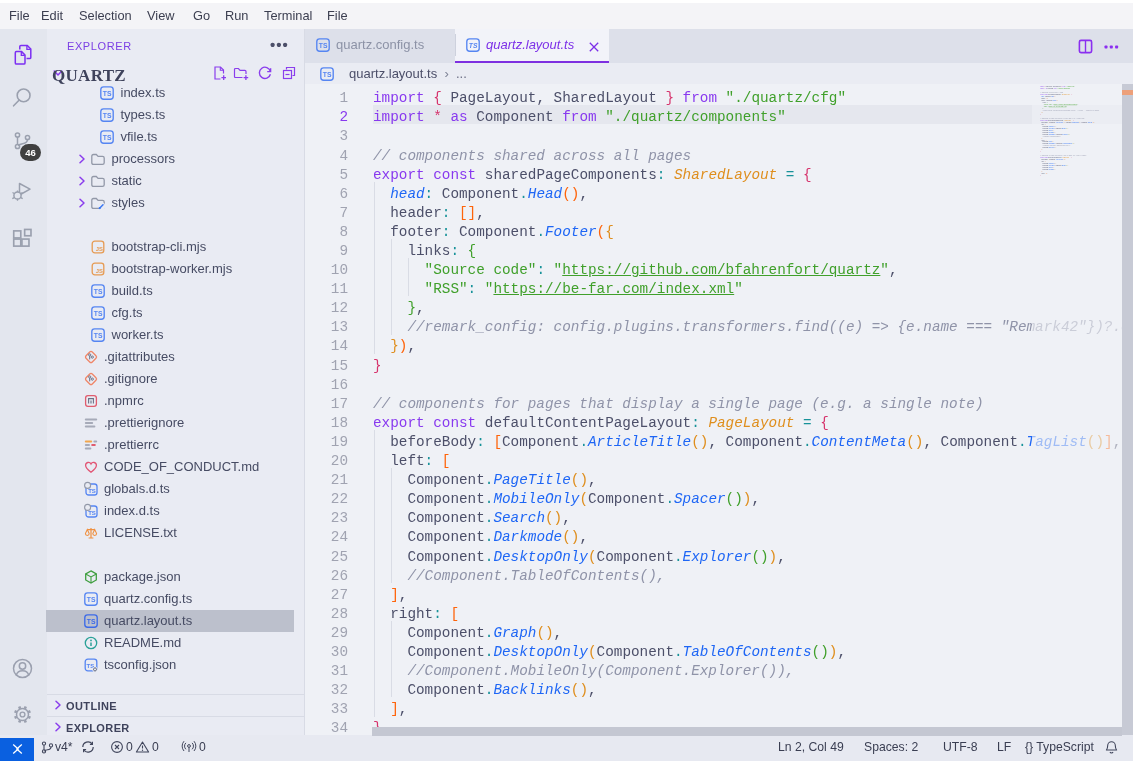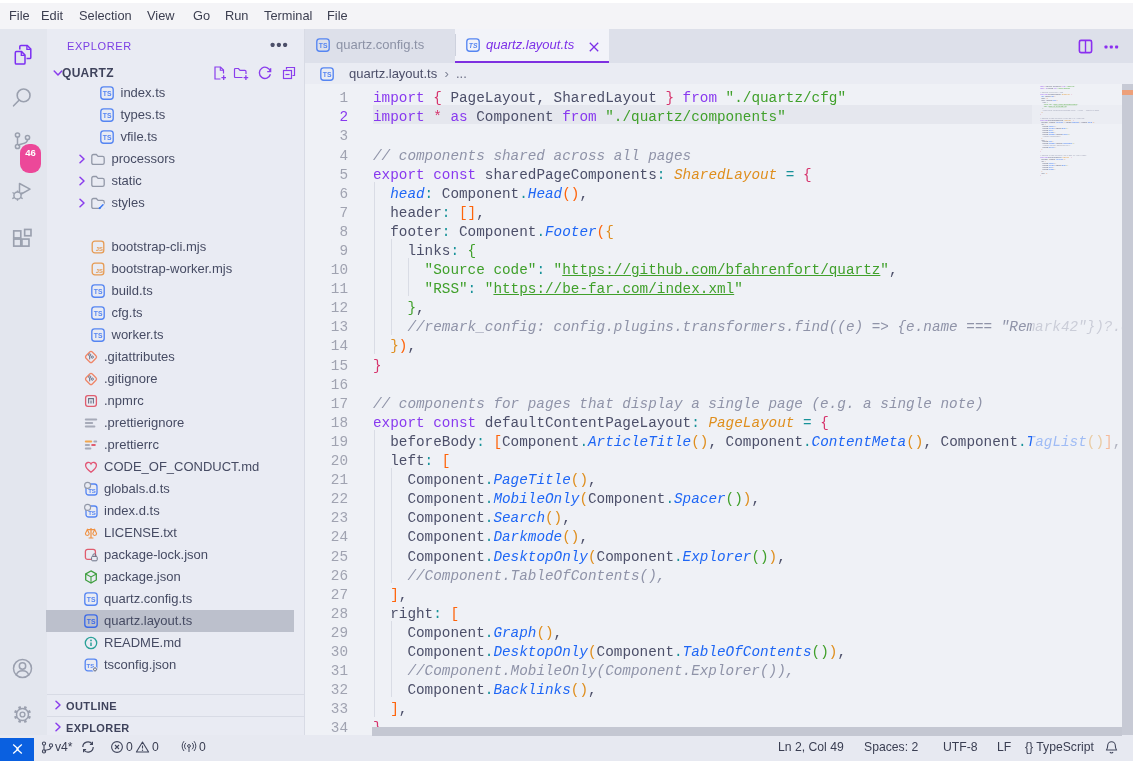--- a/index.html
+++ b/index.html
@@ -25,21 +25,21 @@
 .tab .tt { position:absolute; left:31px; top:8px; }
 #tab2 .tx2 { position:absolute; right:9px; top:12px; }
 #tabsep { left:454.5px; top:34px; width:1px; height:22px; background:#cdd1dd; }
 .eact { }
 
 #breadcrumb .bi { position:absolute; left:14px; top:3px; }
 #breadcrumb .bt { position:absolute; left:44px; top:2.5px; font-size:13px; color:#4c4f69; }
 
 #expl_title { left:67px; top:40px; font-size:11px; letter-spacing:0.6px; color:#7b3fe4; font-weight:400; }
 #expl_dots { left:270px; top:36px; color:#4c4f69; font-size:15px; letter-spacing:1px; font-weight:bold; }
-#quartz_hdr { left:62px; top:66px; font-size:12px; font-weight:700; color:#3f435c; letter-spacing:0.3px; }
+#quartz_hdr { left:52px; top:66px; font-size:17px; font-weight:700; color:#3f435c; letter-spacing:0.3px;font-family:Liberation Serif, serif; }
 #quartz_chev { left:50px; top:65px; }
 .hico { position:absolute; top:65px; }
 .trow { position:absolute; left:46px; width:248px; height:22px; }
 .trow.sel { background:#bcc0cc; }
 .ticon { position:absolute; top:3px; }
 .tlabel { position:absolute; top:3px; font-size:13px; color:#464b63; white-space:nowrap; }
 .shdr { position:absolute; left:66px; font-size:11px; font-weight:700; color:#3f435c; letter-spacing:0.4px; }
 
 pre { font-family:"Liberation Mono",monospace; font-size:14.333px; line-height:19.1px; }
 #gutter { left:305px; top:89.25px; width:43px; text-align:right; color:#a0a3b1; }
@@ -56,21 +56,21 @@
 .iguide { position:absolute; width:1px; background:#d9dce5; z-index:1; }
 
 #minimapwrap { left:1032px; top:84px; width:90px; height:651px; background:rgba(239,241,246,0.62); z-index:3; overflow:hidden; }
 #minimap { position:absolute; left:8px; top:2px; transform:scale(0.125); transform-origin:0 0; font-family:"Liberation Mono",monospace; font-size:8.4px; line-height:15.8px; white-space:pre; }
 #ovruler { left:1122px; top:84px; width:11px; height:651px; background:#c7cad5; z-index:4; }
 #ovmark { left:1122px; top:90px; width:11px; height:5px; background:#eda07a; z-index:5; }
 #hscroll { left:372px; top:726.5px; width:750px; height:9px; background:#c4c7d2; z-index:5; }
 
 #remote { left:0; top:738px; width:34px; height:23px; background:#0a60e0; color:#fff; text-align:center; z-index:7; }
 .sitem { position:absolute; top:740px; white-space:nowrap; font-size:12.2px; color:#3a3e52; z-index:7; }
-.scmbadge { position:absolute; left:20px; top:144px; width:21px; height:29px; border-radius:9px; background:#ec4899; color:#fff; font-size:9.5px; font-weight:700; text-align:center; line-height:17px; }
+.scmbadge { position:absolute; left:20px; top:144px; width:21px; height:17px; border-radius:9px; background:#404040; color:#fff; font-size:9.5px; font-weight:700; text-align:center; line-height:17px; }
 .abicon { position:absolute; }
 </style></head>
 <body>
 <div id="root">
 <div class="abs" id="editorbg"></div>
 <div class="abs" id="topwhite"></div>
 <div class="abs" id="menubar">
  <span style="left:9px">File</span>
       <span style="left:41px">Edit</span>
       <span style="left:79px">Selection</span>
@@ -295,28 +295,20 @@
         </svg></span>
       <span class="tlabel" style="left:58.0px">LICENSE.txt</span>
     </div>
     <div class="trow" style="top:500px">
       <span class="ticon" style="left:36.5px"><svg width="16" height="16" viewBox="0 0 16 16" fill="none">
           <rect x="3" y="3" width="11" height="11" rx="2.6" stroke="#5585f2" stroke-width="1.3"></rect>
           <text x="9" y="12" font-family="Liberation Sans" font-size="6" font-weight="bold" fill="#5585f2" text-anchor="middle">TS</text>
           <circle cx="4.6" cy="4.4" r="3" fill="#e9ebf3" stroke="#9298a8" stroke-width="1.1"></circle>
         </svg></span>
       <span class="tlabel" style="left:58.0px">index.d.ts</span>
-    </div>
-    <div class="trow" style="top:544px">
-      <span class="ticon" style="left:36.5px"><svg width="16" height="16" viewBox="0 0 16 16" fill="none">
-          <rect x="2.4" y="2.4" width="10" height="10" rx="2.2" stroke="#e05c6e" stroke-width="1.3"></rect>
-          <rect x="8.6" y="9.4" width="5.6" height="4.4" rx="1" fill="#e9ebf3" stroke="#6a7186" stroke-width="1"></rect>
-          <path d="M9.9 9.4 v-1.1 a1.5 1.5 0 0 1 3 0 v1.1" stroke="#6a7186" stroke-width="1"></path>
-        </svg></span>
-      <span class="tlabel" style="left:58.0px">package-lock.json</span>
     </div>
     <div class="trow" style="top:566px">
       <span class="ticon" style="left:36.5px"><svg width="16" height="16" viewBox="0 0 16 16" fill="none">
           <path d="M8 1.9 L13.3 4.9 V11 L8 14.1 L2.7 11 V4.9 Z" stroke="#3f9e3f" stroke-width="1.3"></path>
           <path d="M2.7 4.9 L8 7.9 L13.3 4.9 M8 7.9 V14.1" stroke="#3f9e3f" stroke-width="1.1"></path>
         </svg></span>
       <span class="tlabel" style="left:58.0px">package.json</span>
     </div>
     <div class="trow" style="top:588px">
       <span class="ticon" style="left:36.5px"><svg width="16" height="16" viewBox="0 0 16 16" fill="none">

